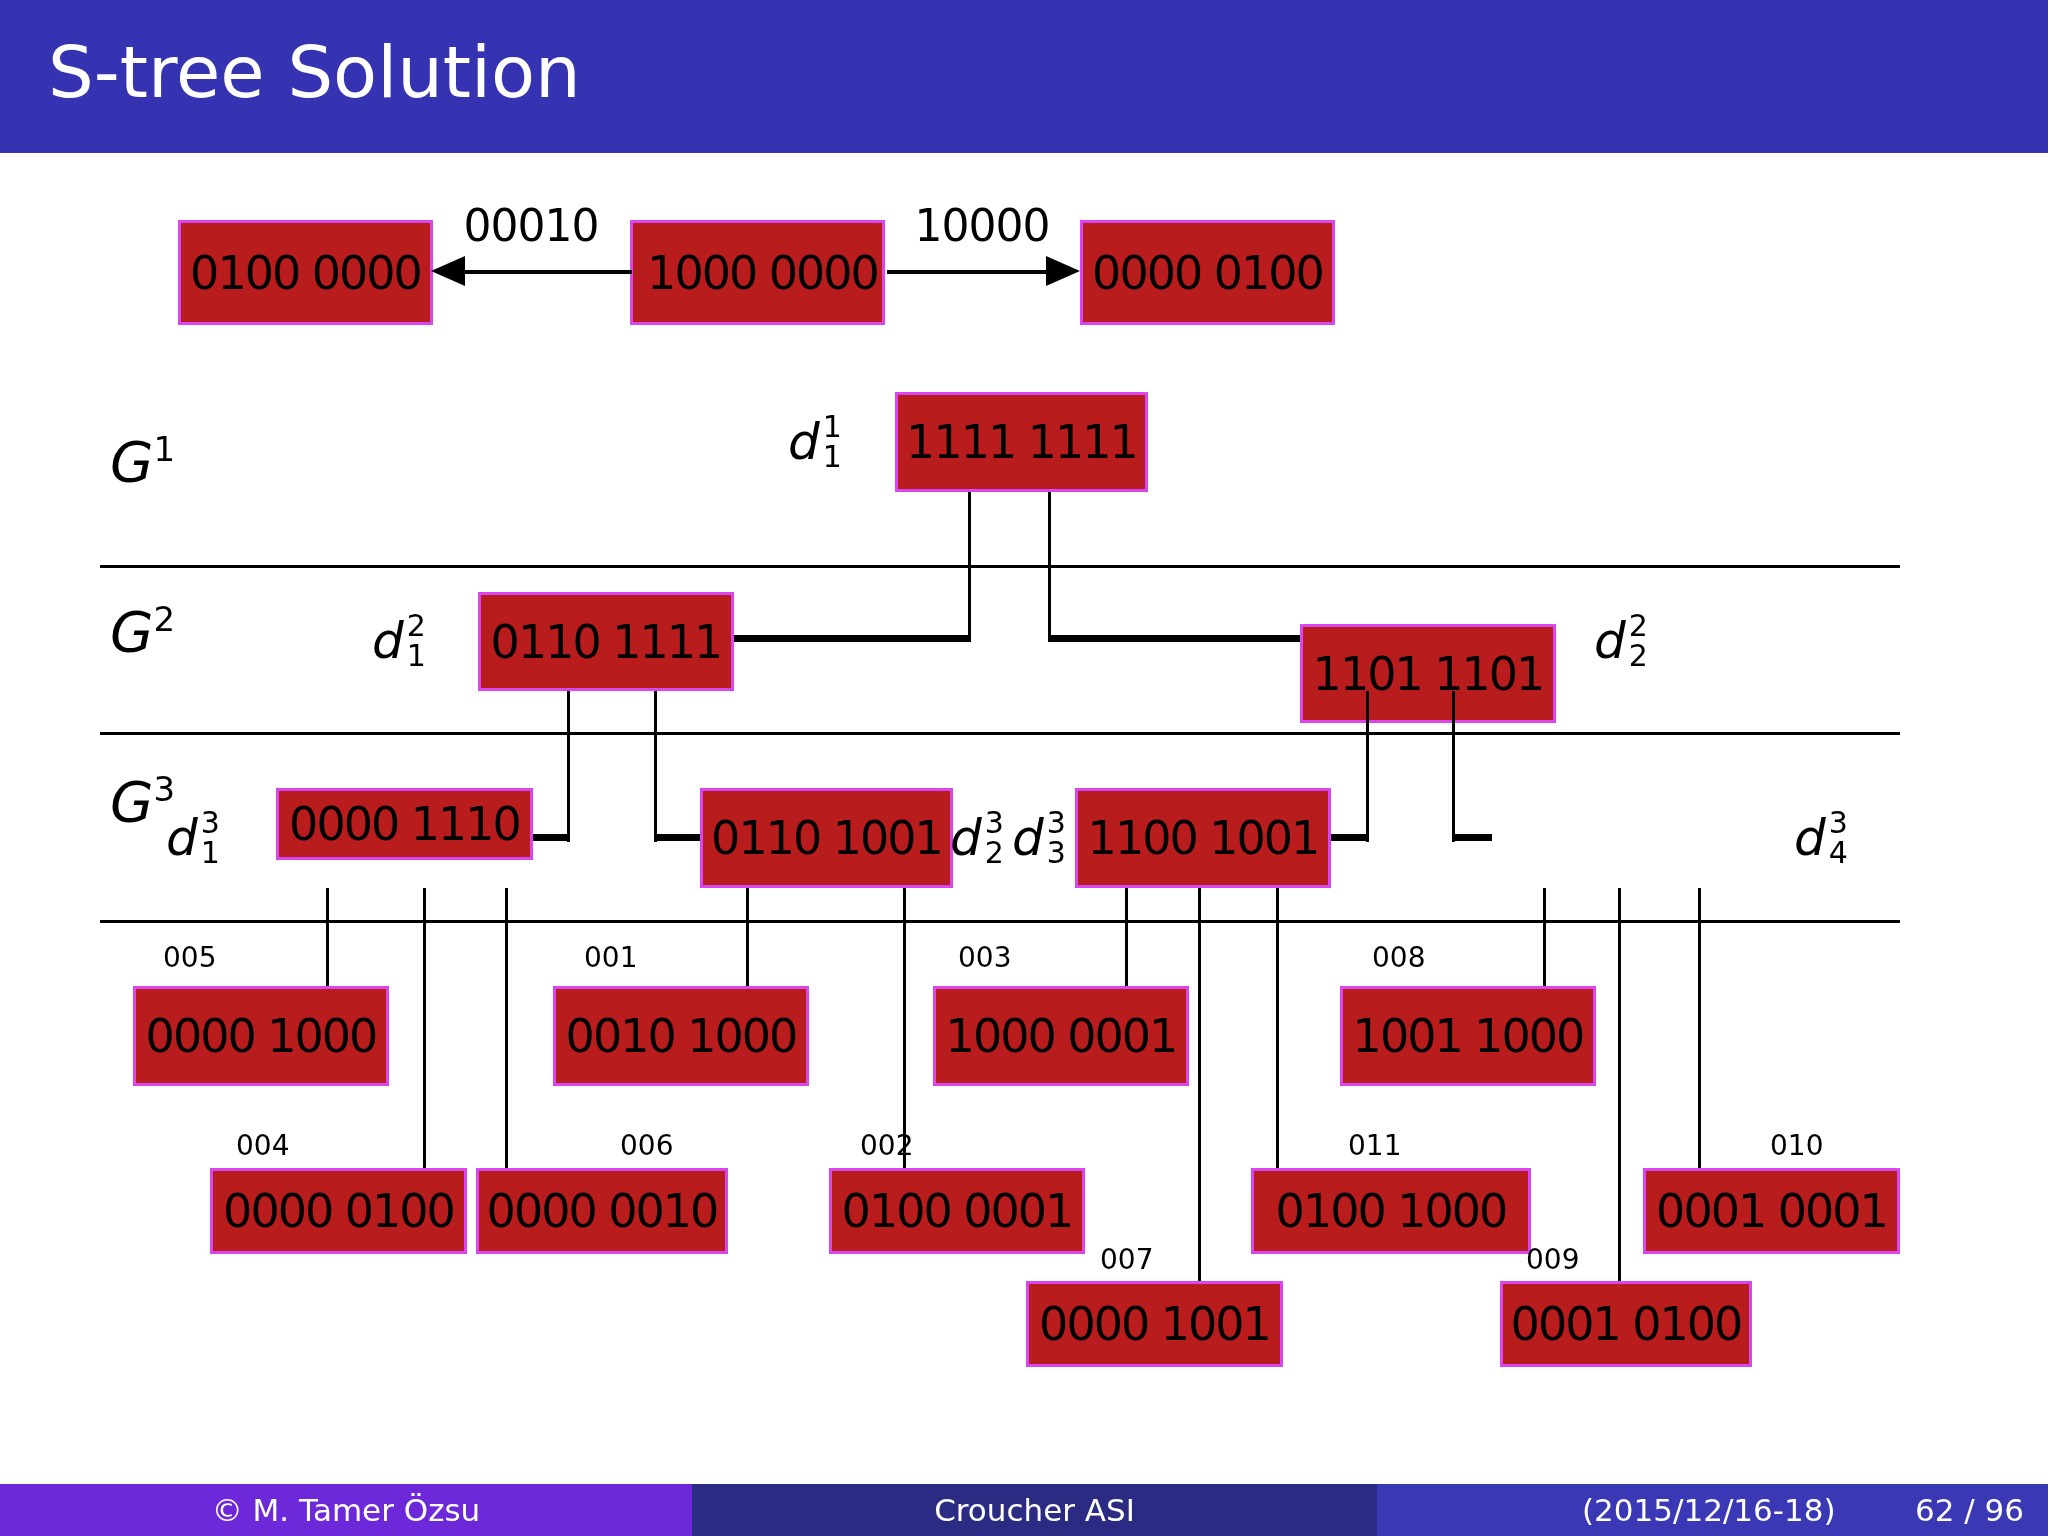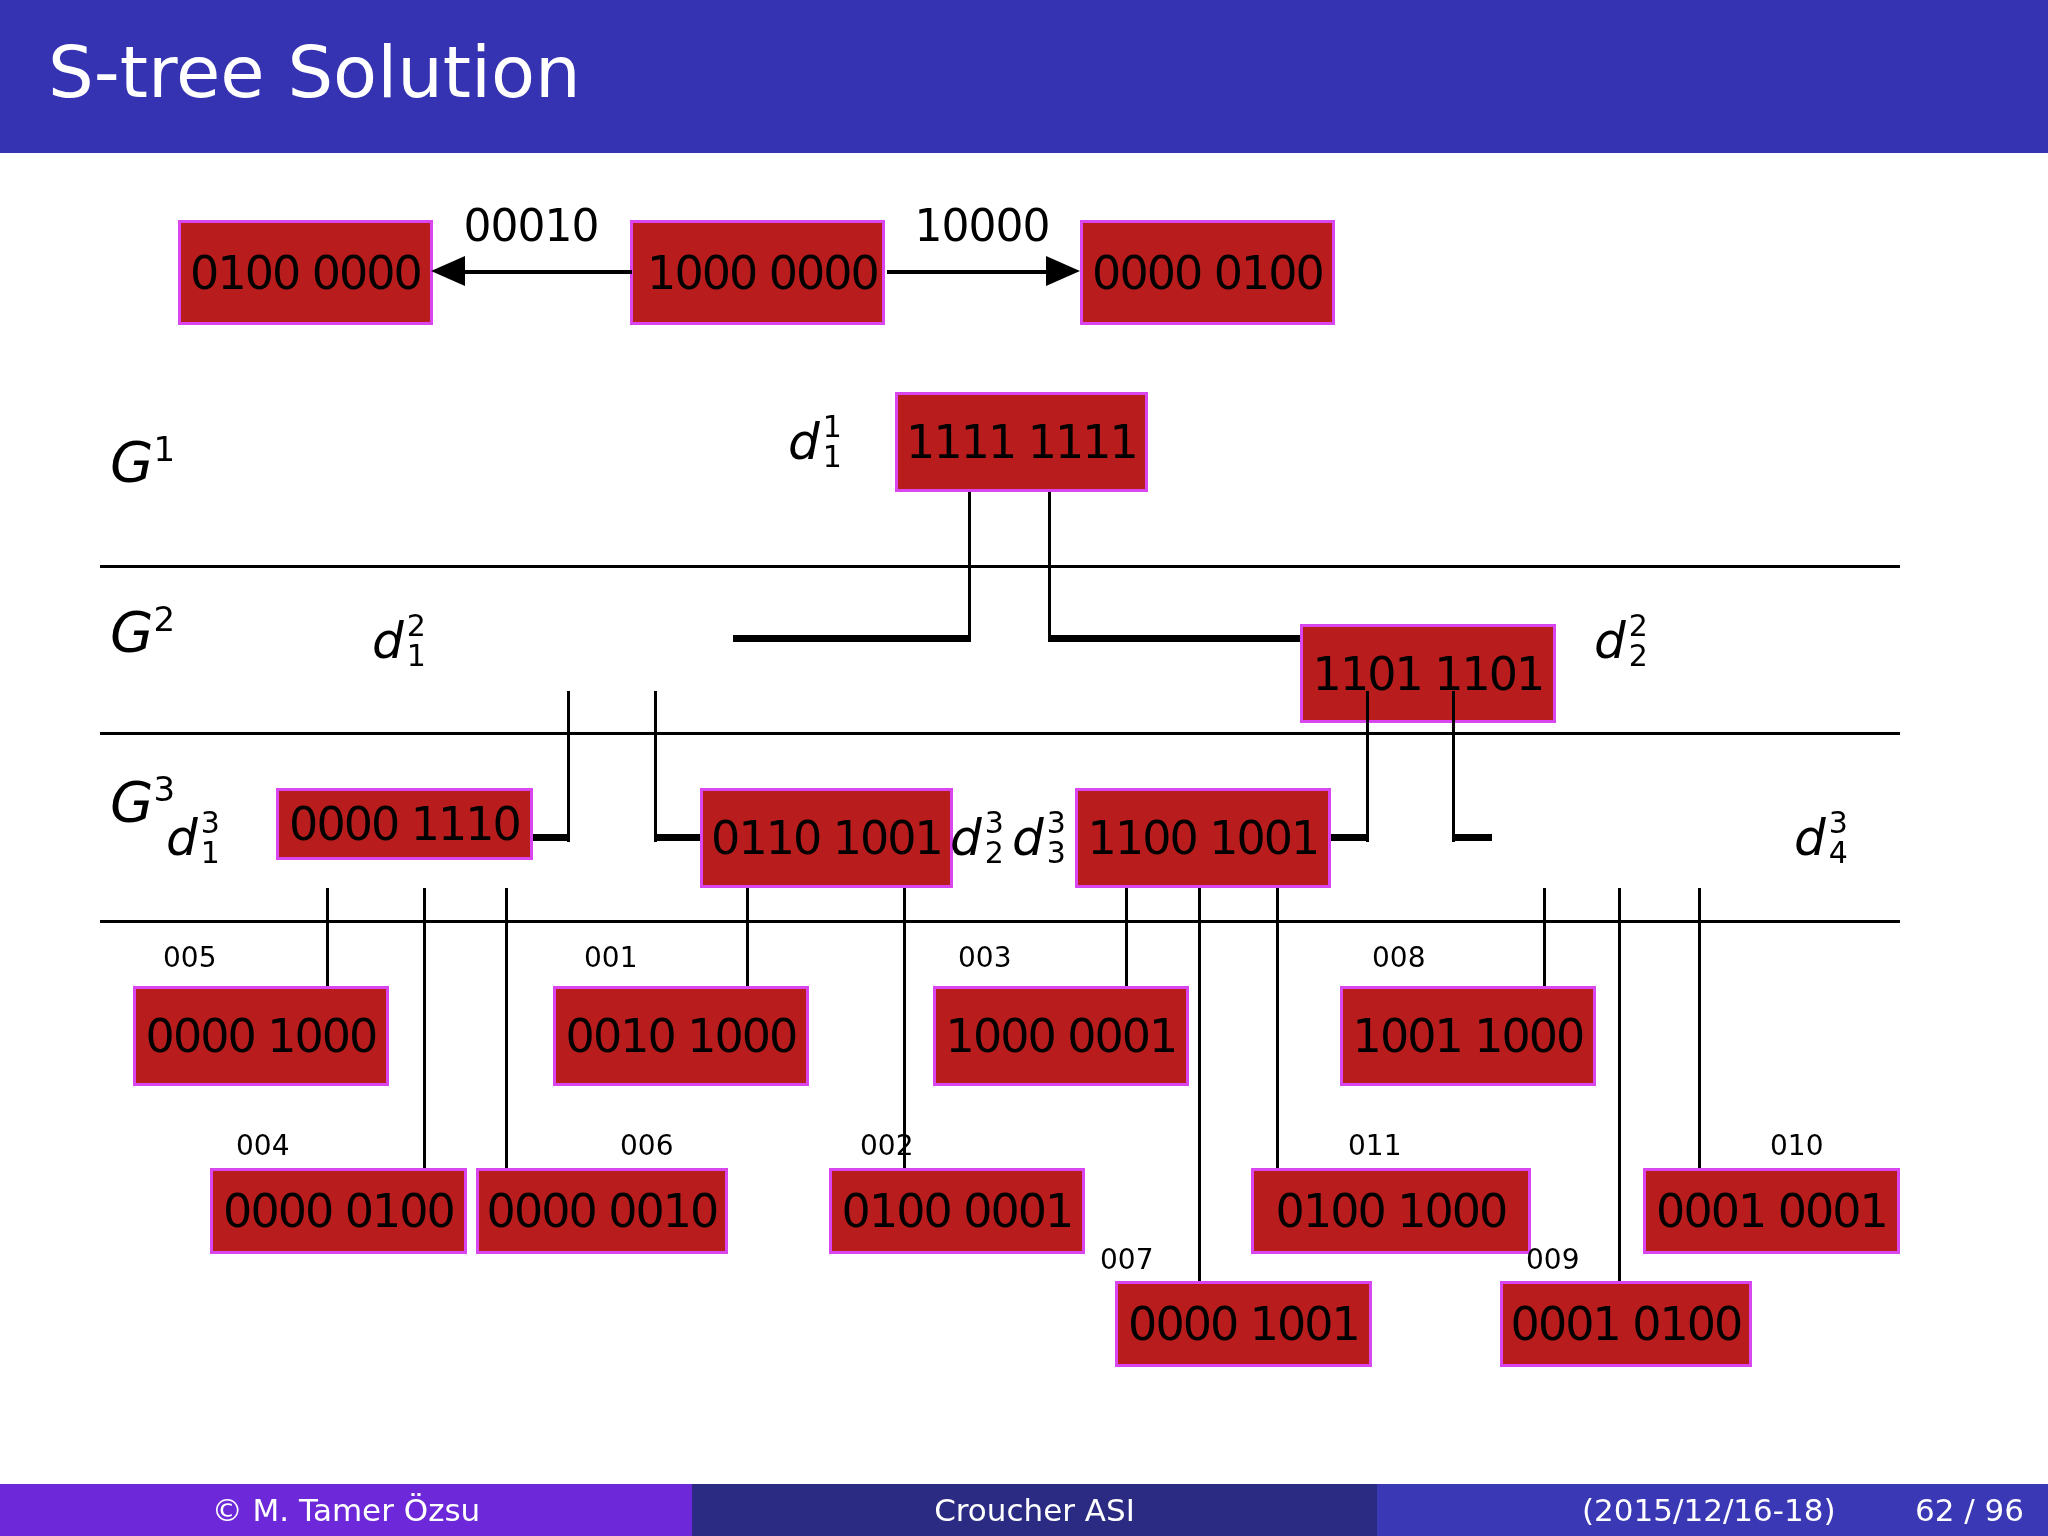--- a/index.html
+++ b/index.html
@@ -73,20 +73,21 @@
   <div class="stub" style="left:733px;top:635px;width:238px;"></div>
   <div class="stub" style="left:1048px;top:635px;width:252px;"></div>
 
   <div class="dlbl" style="left:372px;top:596px;">
     <i>d</i>
     <span class="st">
         <span>2</span>
         <span>1</span>
       </span>
   </div>
+  <div class="node" style="left:478px;top:592px;width:256px;height:99px;">0110 1111</div>
   <div class="node" style="left:1300px;top:592px;width:256px;height:99px;margin-top:32px;">1101 1101</div>
   <div class="dlbl" style="left:1594px;top:596px;">
     <i>d</i>
     <span class="st">
         <span>2</span>
         <span>2</span>
       </span>
   </div>
   <div class="vline" style="left:567px;top:691px;height:151px;"></div>
   <div class="vline" style="left:654px;top:691px;height:151px;"></div>
@@ -155,21 +156,21 @@
   <div class="leafid" style="left:620px;top:1132px;">006</div>
   <div class="node" style="left:476px;top:1168px;width:252px;height:86px;">0000 0010</div>
   <div class="leafid" style="left:860px;top:1132px;">002</div>
   <div class="node" style="left:829px;top:1168px;width:256px;height:86px;">0100 0001</div>
   <div class="leafid" style="left:1348px;top:1132px;">011</div>
   <div class="node" style="left:1251px;top:1168px;width:280px;height:86px;">0100 1000</div>
   <div class="leafid" style="left:1770px;top:1132px;">010</div>
   <div class="node" style="left:1643px;top:1168px;width:257px;height:86px;">0001 0001</div>
 
   <div class="leafid" style="left:1100px;top:1246px;">007</div>
-  <div class="node" style="left:1115px;top:1281px;width:257px;height:86px;">0000 1001</div>
+  <div class="node" style="left:1026px;top:1281px;width:257px;height:86px;">0000 1001</div>
   <div class="leafid" style="left:1526px;top:1246px;">009</div>
   <div class="node" style="left:1500px;top:1281px;width:252px;height:86px;">0001 0100</div>
 
   <div class="footer">
     <div class="fseg" style="left:0;width:692px;background:#6d28d9;">© M. Tamer Özsu</div>
     <div class="fseg" style="left:692px;width:685px;background:#2b2b84;">Croucher ASI</div>
     <div class="fseg" style="left:1377px;width:671px;background:#3a38b5;">
       <span class="fdate">(2015/12/16-18)</span>
       <span class="fpage">62 / 96</span>
     </div>

